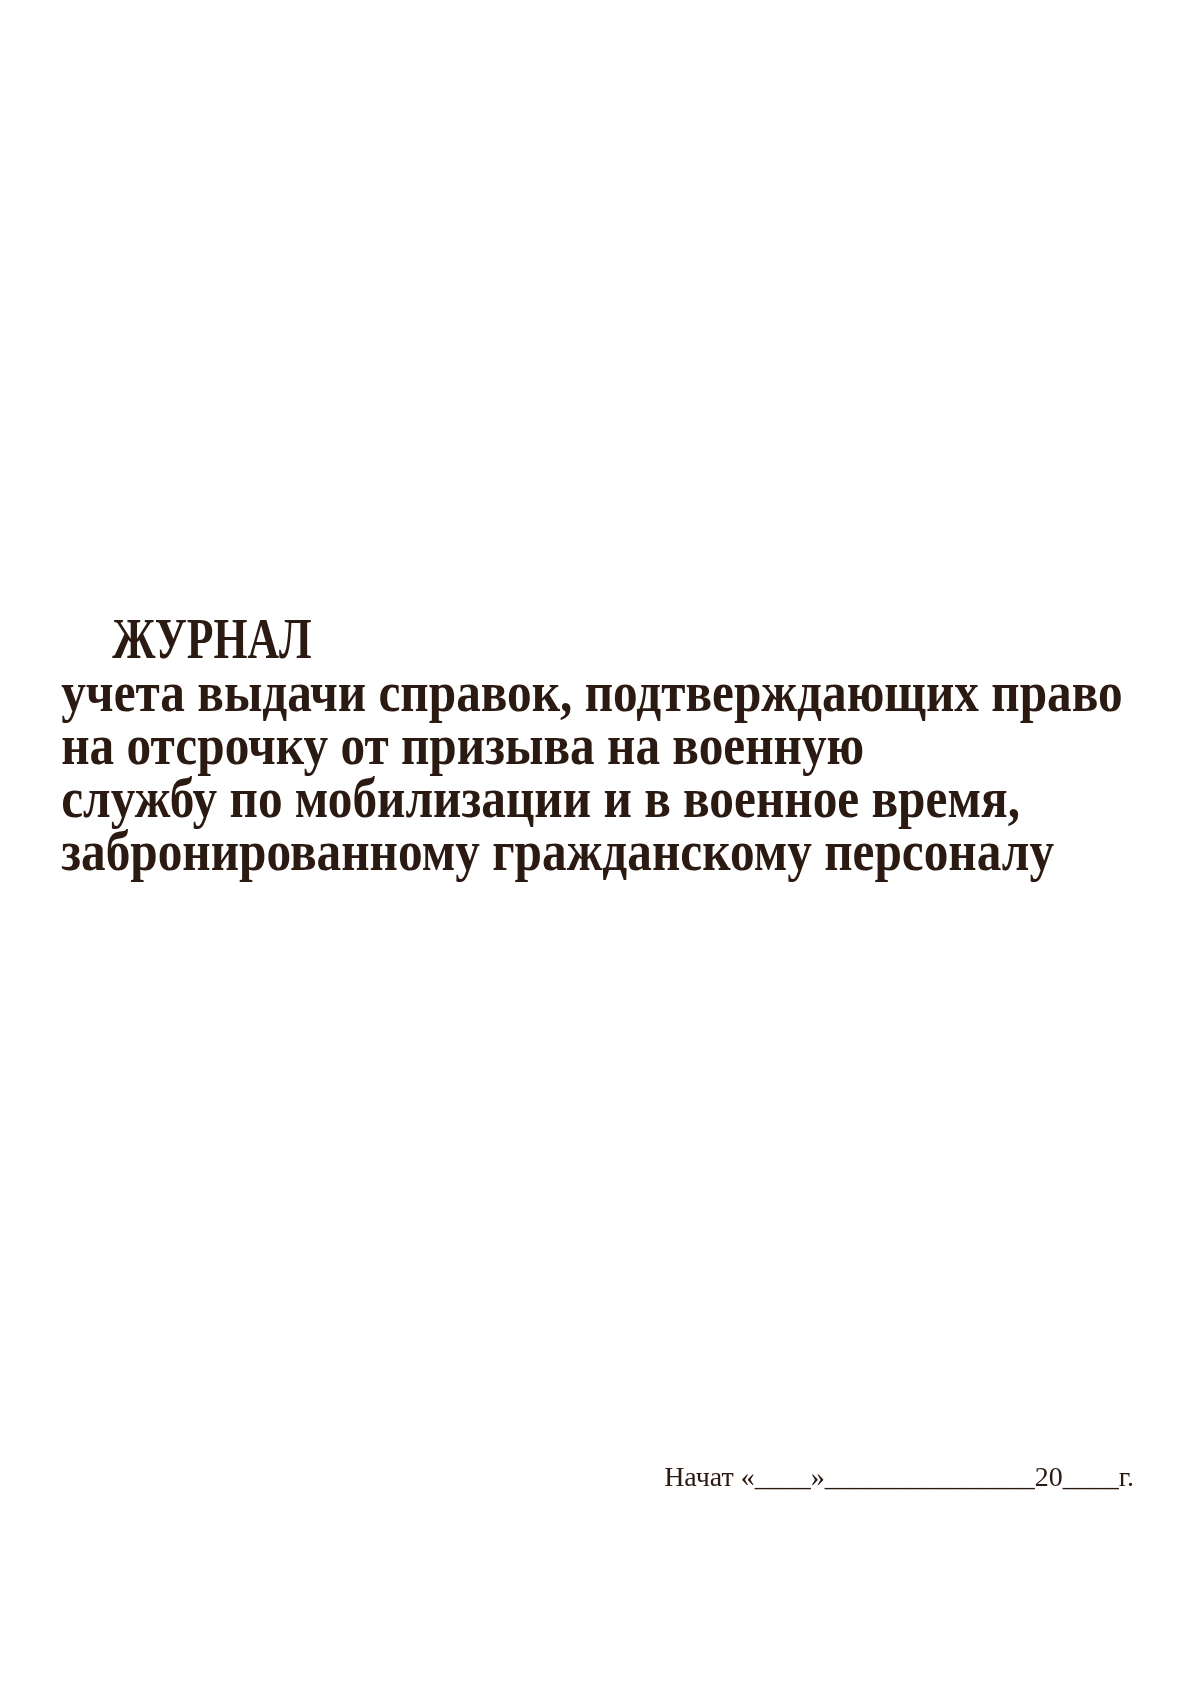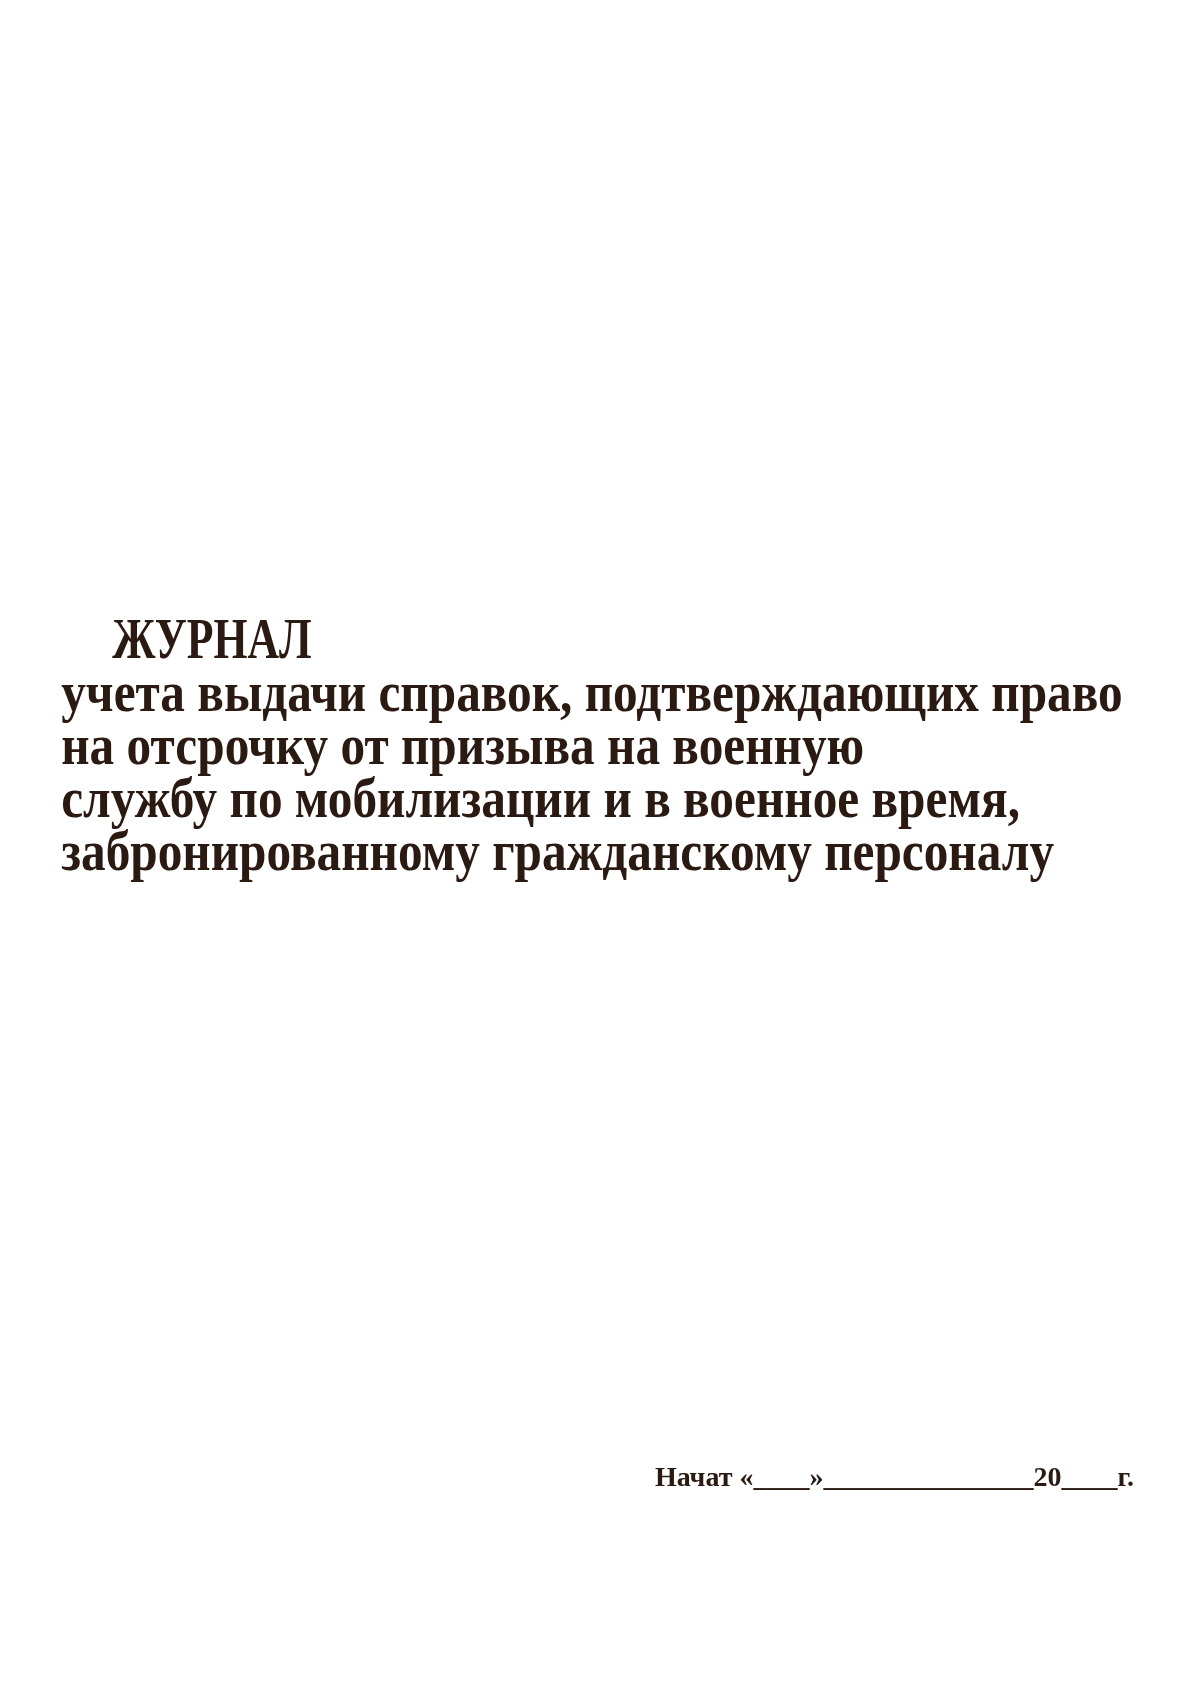--- a/index.html
+++ b/index.html
@@ -50,21 +50,21 @@
     letter-spacing: 1px;
     color: var(--watermark, #c6ecbf);
     white-space: nowrap;
     z-index: 1;
   }
   .footer-dates {
     position: absolute;
     right: 66px;
     top: 1450px;
     text-align: center;
-    font-weight: bold;
+    font-weight: normal;
     font-size: 28px;
     line-height: 53px;
     z-index: 2;
     white-space: nowrap;
   }
 </style>
 </head>
 <body>
 
 <div class="page">

